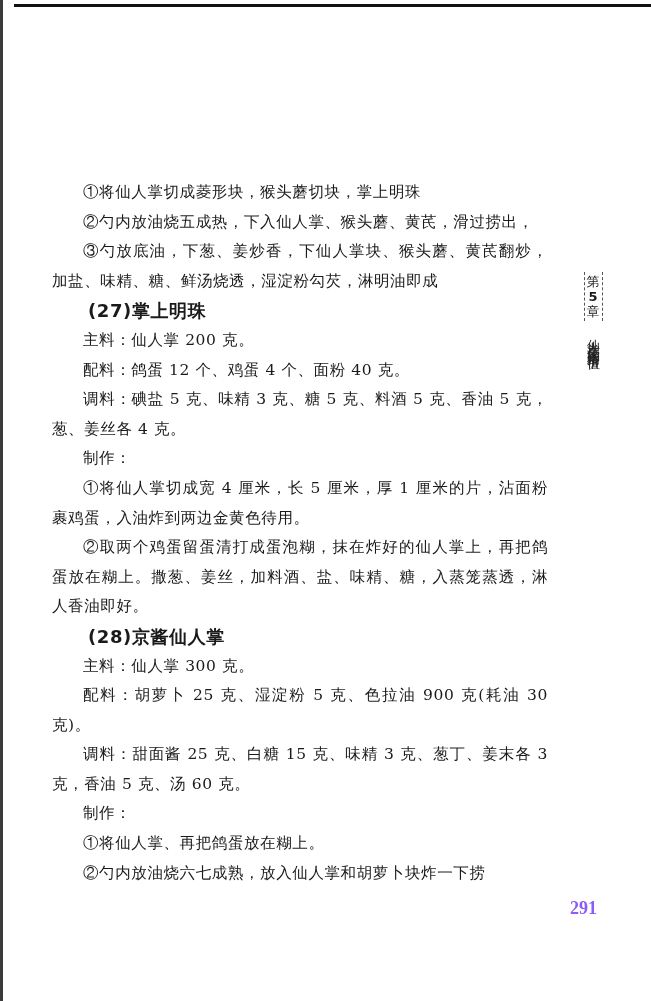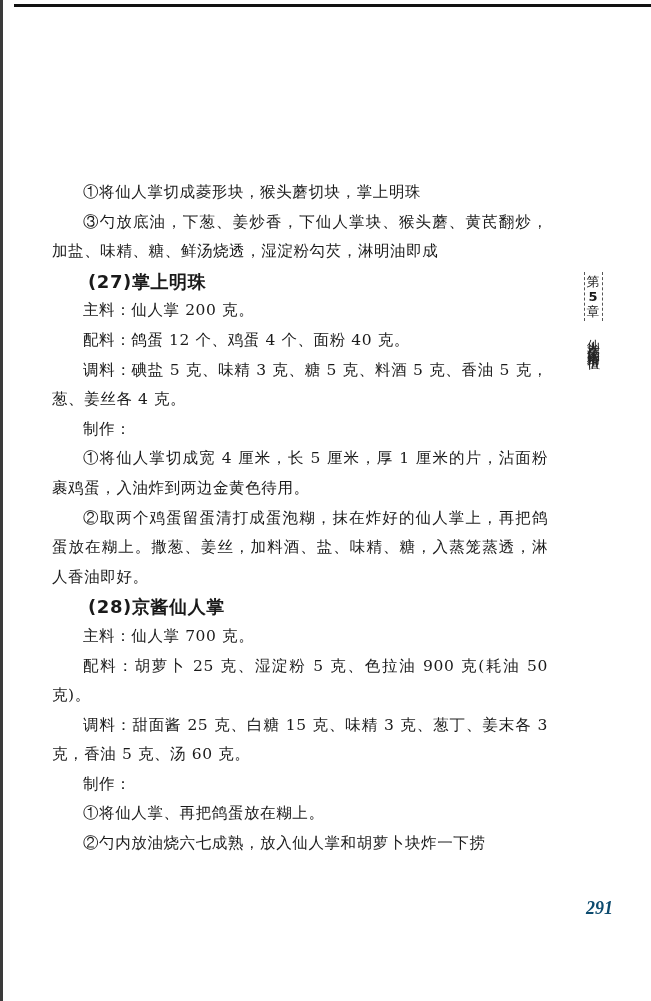--- a/index.html
+++ b/index.html
@@ -82,46 +82,45 @@
       font-family: "DejaVu Sans", "Liberation Sans", sans-serif;
       font-size: 13px;
       letter-spacing: 2px;
       color: #222;
     }
     .page-number {
       position: absolute;
       left: 570px;
       top: 898px;
       font-family: "Liberation Serif", "DejaVu Serif", serif;
-      font-style: italic;
       font-weight: bold;
       font-size: 18px;
-      color: #0c4a6e;
-      margin-left: 16px;
+      color: #8b5cf6;
     }
   </style>
 </head>
 <body>
 
 <div class="left-border"></div>
 <div class="top-rule"></div>
 
 <div class="body-text">
   <p class="p">①将仙人掌切成菱形块，猴头蘑切块，掌上明珠</p>
+  <p class="p">②勺内放油烧五成热，下入仙人掌、猴头蘑、黄芪，滑过捞出，</p>
   <p class="p">③勺放底油，下葱、姜炒香，下仙人掌块、猴头蘑、黄芪翻炒，加盐、味精、糖、鲜汤烧透，湿淀粉勾芡，淋明油即成</p>
   <p class="heading">(27)掌上明珠</p>
   <p class="p">主料：仙人掌 200 克。</p>
   <p class="p">配料：鸽蛋 12 个、鸡蛋 4 个、面粉 40 克。</p>
   <p class="p">调料：碘盐 5 克、味精 3 克、糖 5 克、料酒 5 克、香油 5 克，葱、姜丝各 4 克。</p>
   <p class="p">制作：</p>
   <p class="p">①将仙人掌切成宽 4 厘米，长 5 厘米，厚 1 厘米的片，沾面粉裹鸡蛋，入油炸到两边金黄色待用。</p>
   <p class="p">②取两个鸡蛋留蛋清打成蛋泡糊，抹在炸好的仙人掌上，再把鸽蛋放在糊上。撒葱、姜丝，加料酒、盐、味精、糖，入蒸笼蒸透，淋人香油即好。</p>
   <p class="heading">(28)京酱仙人掌</p>
-  <p class="p">主料：仙人掌 700 克。</p>
-  <p class="p">配料：胡萝卜 25 克、湿淀粉 5 克、色拉油 900 克(耗油 50 克)。</p>
+  <p class="p">主料：仙人掌 300 克。</p>
+  <p class="p">配料：胡萝卜 25 克、湿淀粉 5 克、色拉油 900 克(耗油 30 克)。</p>
   <p class="p">调料：甜面酱 25 克、白糖 15 克、味精 3 克、葱丁、姜末各 3 克，香油 5 克、汤 60 克。</p>
   <p class="p">制作：</p>
   <p class="p">①将仙人掌、再把鸽蛋放在糊上。</p>
   <p class="p">②勺内放油烧六七成熟，放入仙人掌和胡萝卜块炸一下捞</p>
 </div>
 
 <div class="side-tab">
   <div class="chapter-box">
     <span>第</span>
     <span class="num">5</span>

